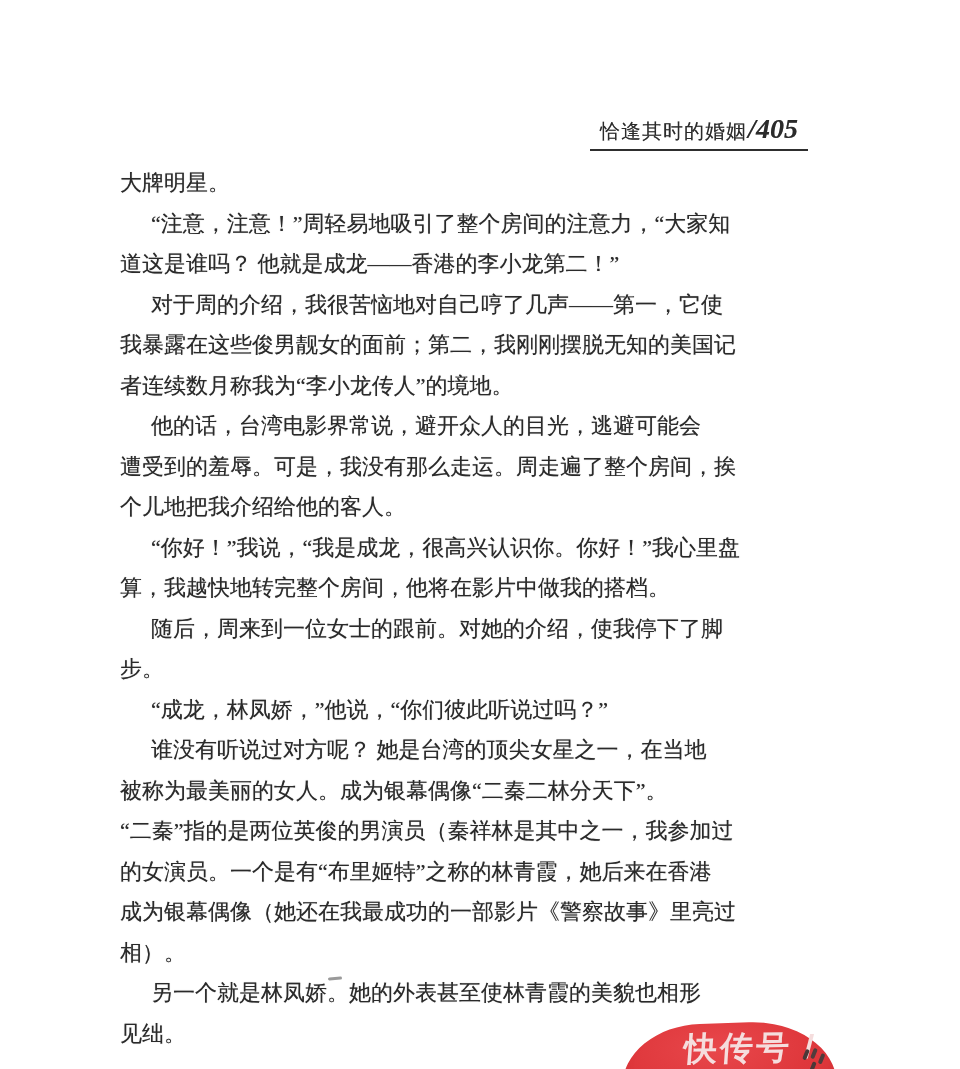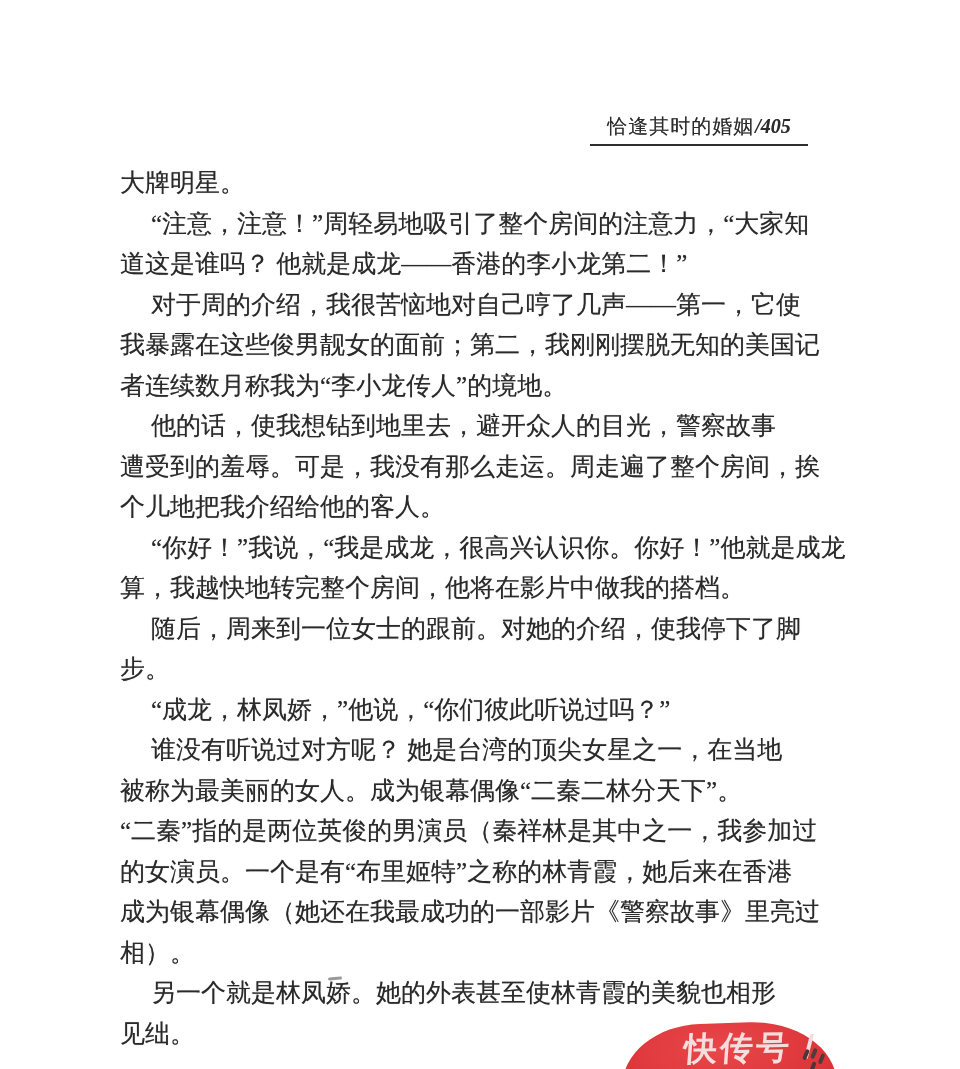--- a/index.html
+++ b/index.html
@@ -31,37 +31,37 @@
     gap: 1px;
     color: #2b2b2b;
     text-shadow: 0 0 0.6px rgba(43,43,43,0.5);
   }
   .page-header .hd-title {
     font-size: 20px;
     letter-spacing: 1px;
     white-space: nowrap;
   }
   .page-header .hd-num {
-    font-size: 20px;
+    font-size: 28px;
     font-weight: bold;
     font-style: italic;
     white-space: nowrap;
   }
   
   .text-body {
     position: absolute;
     top: 163px;
     left: 120px;
     width: 700px;
     color: #2a2a2a;
     text-shadow: 0 0 0.7px rgba(42,42,42,0.55);
   }
   .para { margin: 0; }
   .line {
-    font-size: 25px;
+    font-size: 22px;
     line-height: 40.5px;
     height: 40.5px;
     white-space: pre;
     overflow: visible;
   }
   .para.indent .line:first-child { text-indent: 31px; }
   
   .scan-artifact {
     position: absolute;
     left: 328px;
@@ -125,26 +125,26 @@
       <div class="para indent">
         <div class="line">“注意，注意！”周轻易地吸引了整个房间的注意力，“大家知</div>
         <div class="line">道这是谁吗？ 他就是成龙——香港的李小龙第二！”</div>
       </div>
       <div class="para indent">
         <div class="line">对于周的介绍，我很苦恼地对自己哼了几声——第一，它使</div>
         <div class="line">我暴露在这些俊男靓女的面前；第二，我刚刚摆脱无知的美国记</div>
         <div class="line">者连续数月称我为“李小龙传人”的境地。</div>
       </div>
       <div class="para indent">
-        <div class="line">他的话，使我想钻到地里去，避开众人的目光，警察故事</div>
+        <div class="line">他的话，台湾电影界常说，避开众人的目光，逃避可能会</div>
         <div class="line">遭受到的羞辱。可是，我没有那么走运。周走遍了整个房间，挨</div>
         <div class="line">个儿地把我介绍给他的客人。</div>
       </div>
       <div class="para indent">
-        <div class="line">“你好！”我说，“我是成龙，很高兴认识你。你好！”他就是成龙</div>
+        <div class="line">“你好！”我说，“我是成龙，很高兴认识你。你好！”我心里盘</div>
         <div class="line">算，我越快地转完整个房间，他将在影片中做我的搭档。</div>
       </div>
       <div class="para indent">
         <div class="line">随后，周来到一位女士的跟前。对她的介绍，使我停下了脚</div>
         <div class="line">步。</div>
       </div>
       <div class="para indent">
         <div class="line">“成龙，林凤娇，”他说，“你们彼此听说过吗？”</div>
       </div>
       <div class="para indent">

